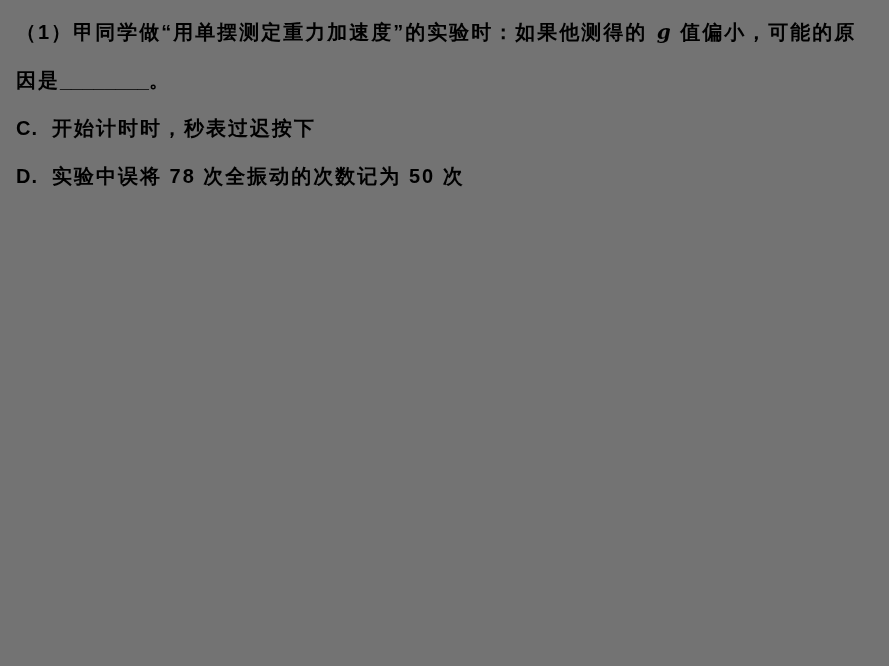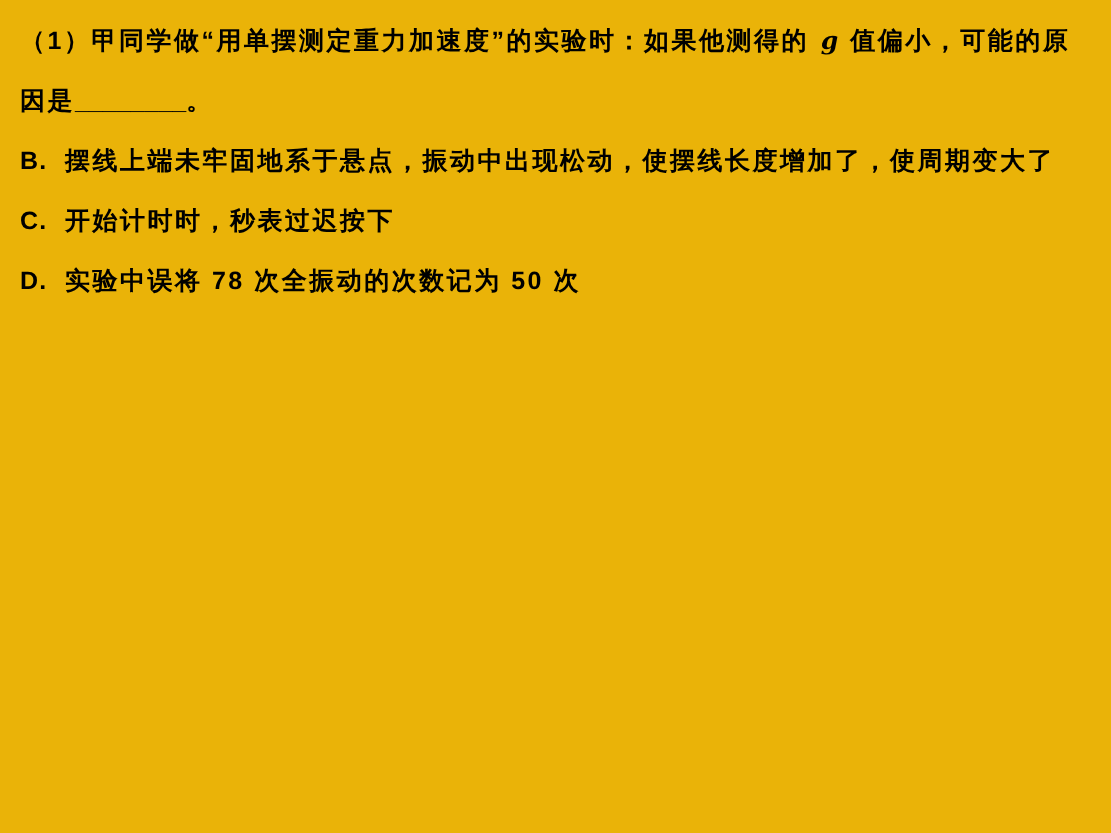--- a/index.html
+++ b/index.html
@@ -12,21 +12,21 @@
     height: 666px;
     overflow: hidden;
     font-family: "Liberation Sans", "DejaVu Sans", sans-serif;
     color: #000000;
   }
   .sheet {
     box-sizing: border-box;
     width: 889px;
     height: 666px;
     padding: 8px 16px 0 16px;
-    background: #eab308;
+    background: #737373;
   }
   .line {
     margin: 0;
     font-size: 20px;
     font-weight: 700;
     line-height: 48px;
     letter-spacing: 2px;
     white-space: nowrap;
   }
   .var {
@@ -49,19 +49,18 @@
 </head>
 <body>
 
 <div class="sheet">
 
   <p class="line"><span>（1）</span><span>甲同学做“用单摆测定重力加速度”的实验时：如果他测得的 </span><span class="var">g</span><span> 值偏小，可能的原</span></p>
 
   <p class="line"><span>因是</span><span class="blank">________</span><span>。</span></p>
 
 
-  <p class="line"><span class="opt-label">B.</span><span>摆线上端未牢固地系于悬点，振动中出现松动，使摆线长度增加了，使周期变大了</span></p>
 
   <p class="line"><span class="opt-label">C.</span><span>开始计时时，秒表过迟按下</span></p>
 
   <p class="line"><span class="opt-label">D.</span><span>实验中误将 78 次全振动的次数记为 50 次</span></p>
 
 </div>
 
 </body></html>

